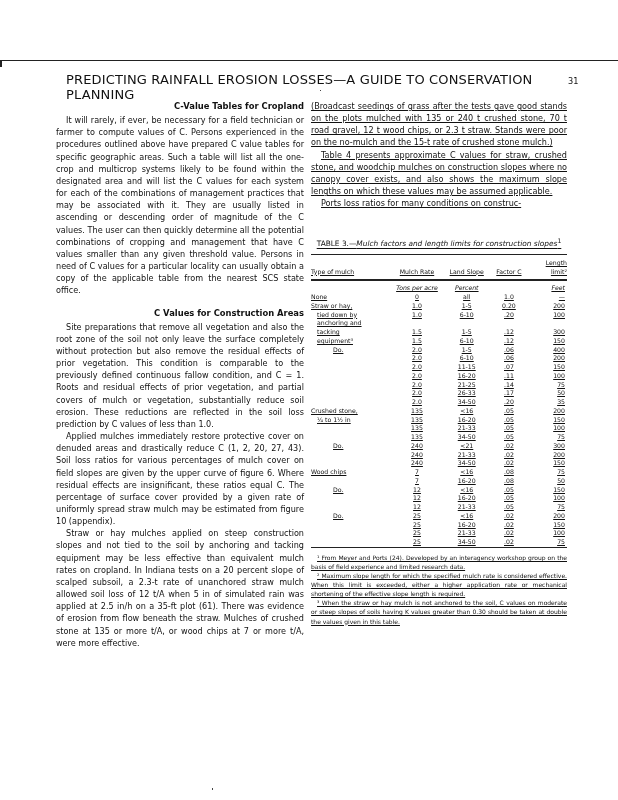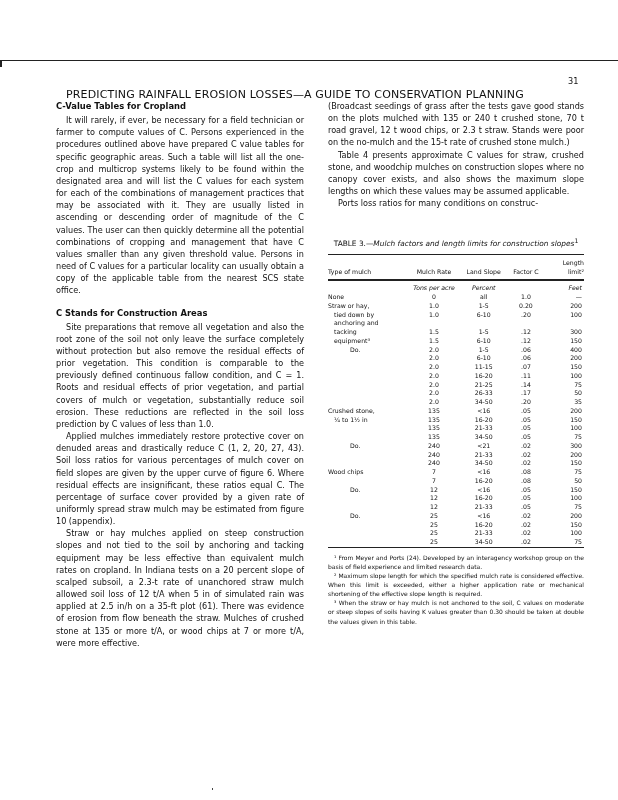--- a/index.html
+++ b/index.html
@@ -1,24 +1,24 @@
 <!DOCTYPE html>
 <html><head>
   <meta charset="utf-8">
   <style>
     html, body { margin: 0; padding: 0; background: #ffffff; }
     body { width: 618px; height: 800px; position: relative; overflow: hidden; font-family: "DejaVu Sans", sans-serif; color: #111; }
     .top-rule { position: absolute; left: 0; top: 60px; width: 618px; height: 1px; background: #222; }
     .top-tick { position: absolute; left: 0; top: 60px; width: 2px; height: 7px; background: #222; }
-    .running-head { position: absolute; top: 88px; left: 66px; width: 500px; font-size: 11px; letter-spacing: 0.15px; }
+    .running-head { position: absolute; top: 72px; left: 66px; width: 500px; font-size: 13px; letter-spacing: 0.15px; }
     .page-num { position: absolute; top: 76px; left: 568px; font-size: 8.2px; }
     .col { position: absolute; font-size: 8.1px; line-height: 12.15px; text-align: justify; }
     .col-left { left: 56px; top: 100px; width: 248px; }
-    .col-right { left: 328px; top: 100px; width: 256px; }
-    .heading { font-weight: bold; text-align: left; font-size: 8.4px; margin: 0 0 2px 0; }
+    .col-right { left: 311px; top: 100px; width: 256px; text-decoration: underline; }
+    .heading { font-weight: bold; text-align: right; font-size: 8.4px; margin: 0 0 2px 0; }
     .heading.second { margin-top: 10px; }
     p { margin: 0; text-indent: 10px; }
     p.noind { text-indent: 0; }
     .table-title { text-align: center; font-size: 7.4px; line-height: 11px; margin-top: 26px; }
     .table-title i { font-style: italic; }
     table { border-collapse: collapse; width: 256px; font-size: 6.2px; line-height: 8.75px; margin-top: 4px; }
     thead tr.hdr th { border-top: 1px solid #222; border-bottom: 2px solid #222; padding: 4px 0 3px 0; font-weight: normal; vertical-align: bottom; }
     th, td { padding: 0; }
     th.c1, td.c1 { text-align: left; width: 64px; }
     th.c2, td.c2 { text-align: center; width: 60px; }
@@ -38,21 +38,21 @@
 
 <div class="top-rule"></div>
 <div class="top-tick"></div>
 
 <div class="running-head">PREDICTING RAINFALL EROSION LOSSES—A GUIDE TO CONSERVATION PLANNING</div>
 <div class="page-num">31</div>
 
 <div class="col col-left">
   <div class="heading">C-Value Tables for Cropland</div>
   <p>It will rarely, if ever, be necessary for a field technician or farmer to compute values of C. Persons experienced in the procedures outlined above have prepared C value tables for specific geographic areas. Such a table will list all the one-crop and multicrop systems likely to be found within the designated area and will list the C values for each system for each of the combinations of management practices that may be associated with it. They are usually listed in ascending or descending order of magnitude of the C values. The user can then quickly determine all the potential combinations of cropping and management that have C values smaller than any given threshold value. Persons in need of C values for a particular locality can usually obtain a copy of the applicable table from the nearest SCS state office.</p>
-  <div class="heading second">C Stands for Construction Areas</div>
+  <div class="heading second">C Values for Construction Areas</div>
   <p>Site preparations that remove all vegetation and also the root zone of the soil not only leave the surface completely without protection but also remove the residual effects of prior vegetation. This condition is comparable to the previously defined continuous fallow condition, and C = 1. Roots and residual effects of prior vegetation, and partial covers of mulch or vegetation, substantially reduce soil erosion. These reductions are reflected in the soil loss prediction by C values of less than 1.0.</p>
   <p>Applied mulches immediately restore protective cover on denuded areas and drastically reduce C (1, 2, 20, 27, 43). Soil loss ratios for various percentages of mulch cover on field slopes are given by the upper curve of figure 6. Where residual effects are insignificant, these ratios equal C. The percentage of surface cover provided by a given rate of uniformly spread straw mulch may be estimated from figure 10 (appendix).</p>
   <p>Straw or hay mulches applied on steep construction slopes and not tied to the soil by anchoring and tacking equipment may be less effective than equivalent mulch rates on cropland. In Indiana tests on a 20 percent slope of scalped subsoil, a 2.3-t rate of unanchored straw mulch allowed soil loss of 12 t/A when 5 in of simulated rain was applied at 2.5 in/h on a 35-ft plot (61). There was evidence of erosion from flow beneath the straw. Mulches of crushed stone at 135 or more t/A, or wood chips at 7 or more t/A, were more effective.</p>
 </div>
 
 <div class="col col-right">
   <p class="noind">(Broadcast seedings of grass after the tests gave good stands on the plots mulched with 135 or 240 t crushed stone, 70 t road gravel, 12 t wood chips, or 2.3 t straw. Stands were poor on the no-mulch and the 15-t rate of crushed stone mulch.)</p>
   <p>Table 4 presents approximate C values for straw, crushed stone, and woodchip mulches on construction slopes where no canopy cover exists, and also shows the maximum slope lengths on which these values may be assumed applicable.</p>
   <p>Ports loss ratios for many conditions on construc-</p>
 

